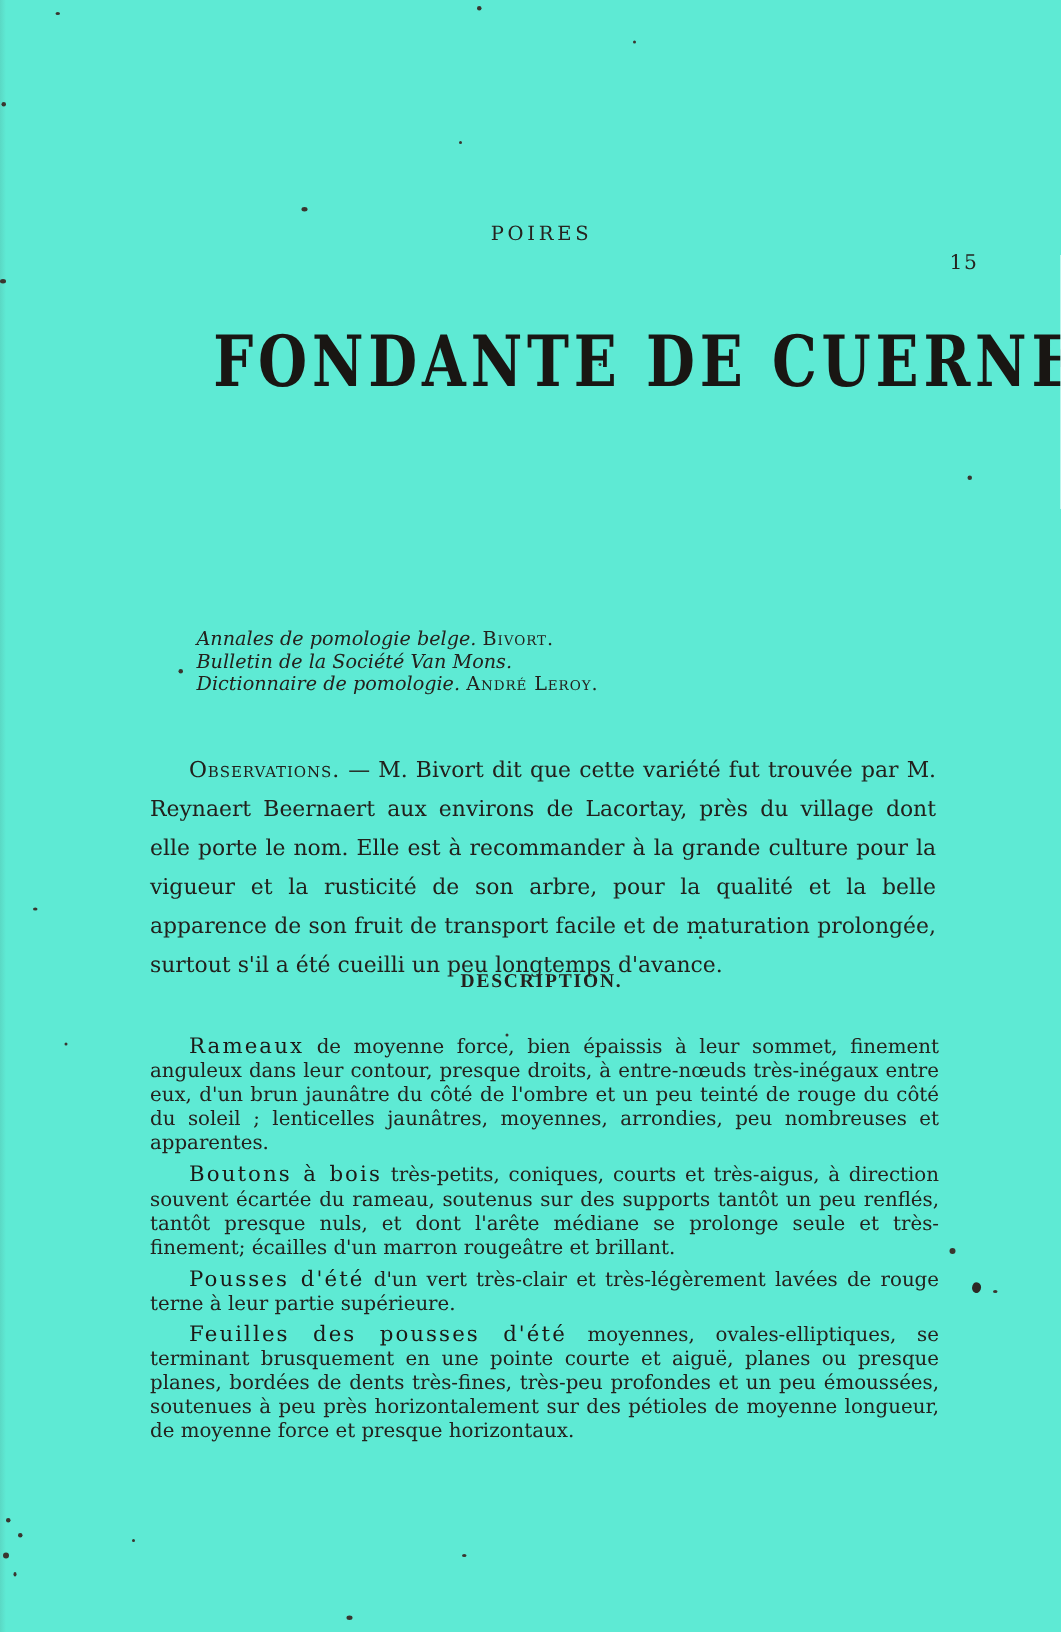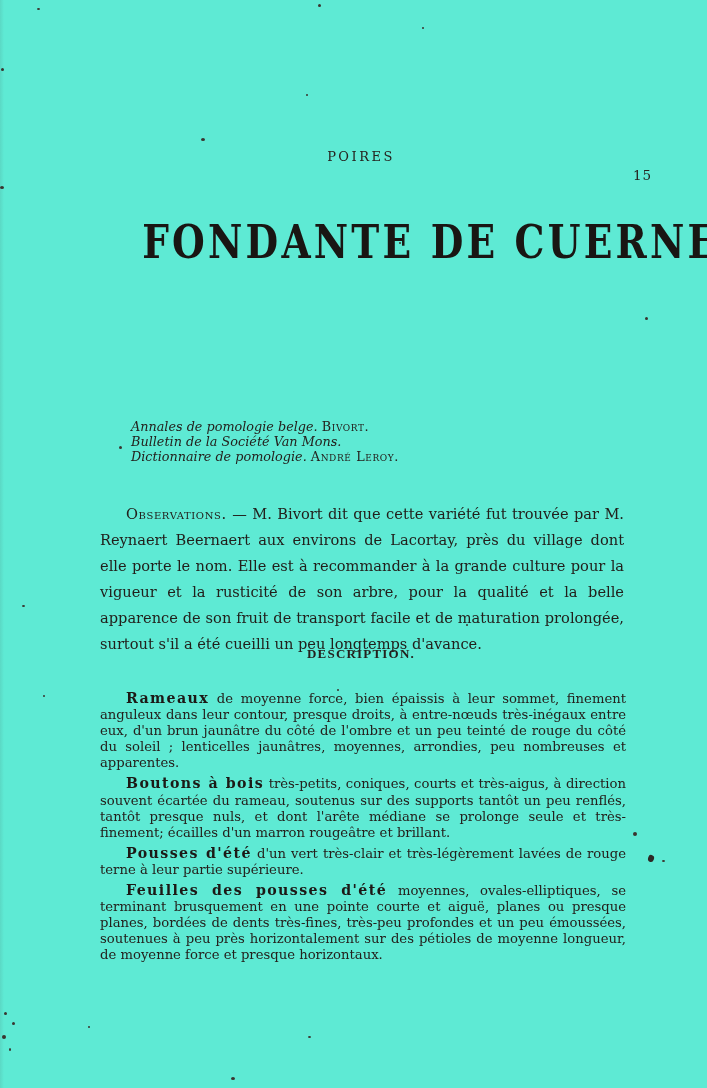--- a/index.html
+++ b/index.html
@@ -60,21 +60,21 @@
     letter-spacing:1.2px;color:#24211d;font-family:Liberation Serif, serif;
   }
   .entries{
     position:absolute;top:690px;left:100px;width:526px;
     font-size:13.2px;line-height:16.1px;
     text-align:justify;color:#24211d;
   }
   .entry{text-indent:26px;margin:0 0 4px 0;}
   .entry.spaced{margin-top:6px;}
   .term{
-    font-weight:bold;letter-spacing:1.4px;font-size:14.2px;
+    font-weight:normal;letter-spacing:1.4px;font-size:14.2px;
     color:#1c1916;
   }
 
   
   .speck{position:absolute;background:#3a352f;border-radius:50%;}
   .blot{position:absolute;background:#2d2925;border-radius:45% 55% 50% 60%;transform:rotate(20deg);}
 </style>
 </head>
 <body>
 

